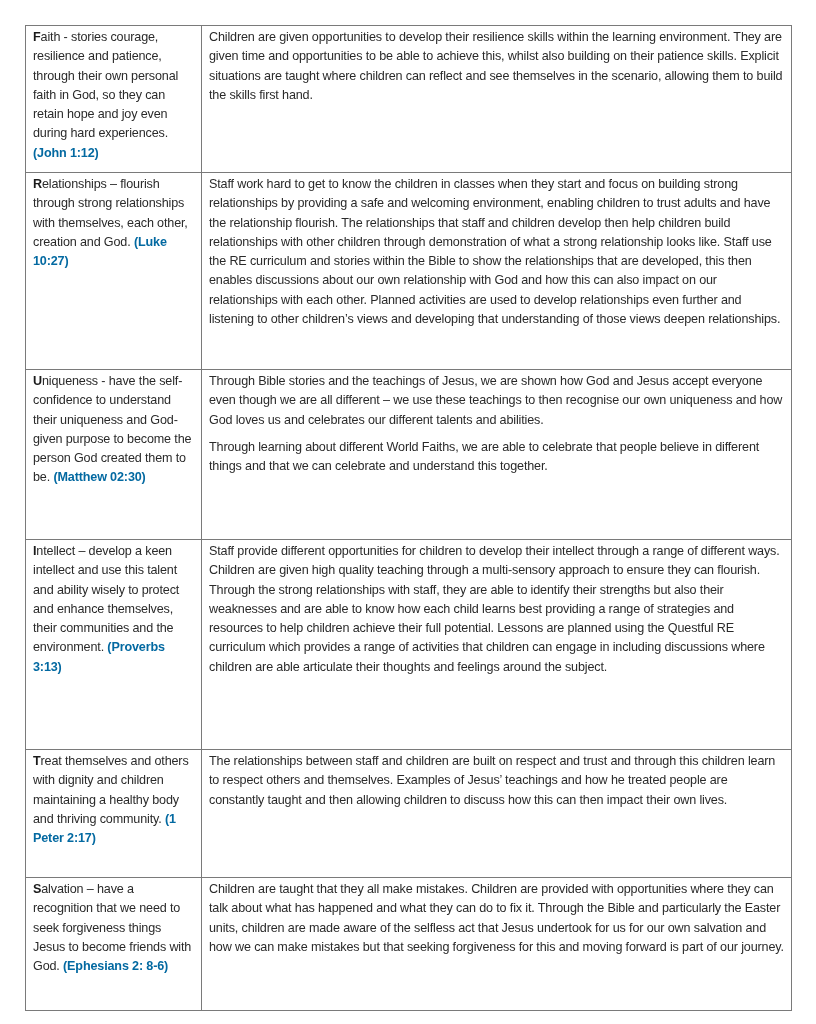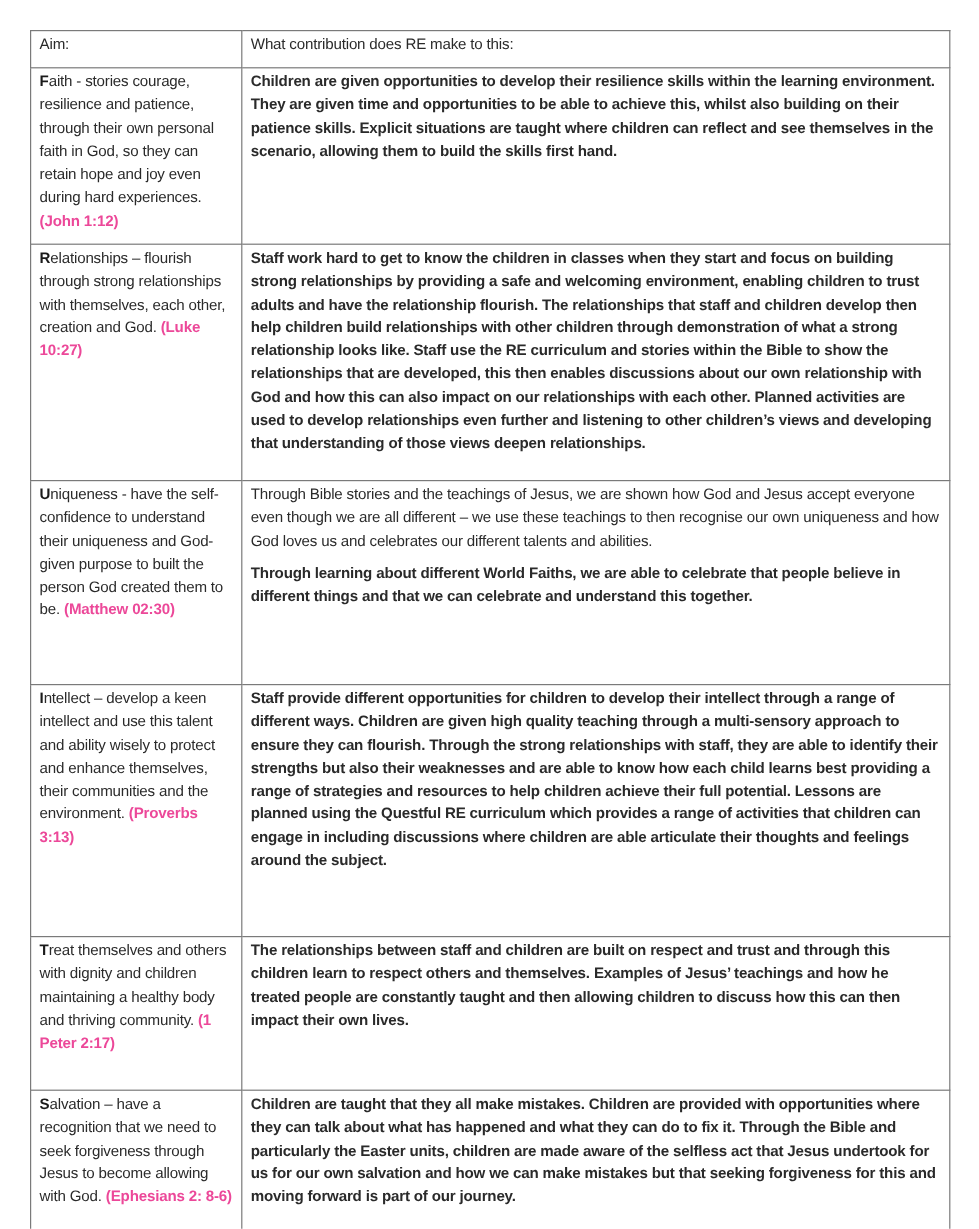--- a/index.html
+++ b/index.html
@@ -6,55 +6,51 @@
   body { width: 816px; height: 1024px; position: relative; overflow: hidden; }
   .tbl {
     position: absolute; left: 25px; top: 25px; width: 766px;
     border-collapse: collapse; table-layout: fixed;
     font-family: "Liberation Sans", sans-serif; font-size: 12.6px; color: #2a2a2a;
     line-height: 19.3px; letter-spacing: -0.15px;
   }
   .tbl td { border: 1.3px solid #7a7a7a; vertical-align: top; padding: 2px 7px 4px 7px; }
   .tbl col.c1 { width: 176px; }
   .tbl col.c2 { width: 590px; }
-  .ref { font-weight: bold; color: #ec4899; margin-top: 25px; }
+  .ref { font-weight: bold; color: #0369a1; margin-top: 25px; }
   .ini { font-weight: bold; color: #1a1a1a; }
   p { margin: 0 0 8px 0; }
-  p:last-child { margin-bottom: 0; font-weight: bold; }
+  p:last-child { margin-bottom: 0; }
 </style>
 </head>
 <body>
 
 <table class="tbl">
   <colgroup>
       <col class="c1">
       <col class="c2">
     </colgroup>
   <tbody>
-      <tr style="height:31px;">
-    <td>Aim:</td>
-    <td>What contribution does RE make to this:</td>
-  </tr>
 
   <tr style="height:147px;">
     <td><span class="ini">F</span><span>aith - stories courage, resilience and patience, through their own personal faith in God, so they can retain hope and joy even during hard experiences. </span><span class="ref">(John 1:12)</span></td>
     <td>
           <p>Children are given opportunities to develop their resilience skills within the learning environment.  They are given time and opportunities to be able to achieve this, whilst also building on their patience skills.  Explicit situations are taught where children can reflect and see themselves in the scenario, allowing them to build the skills first hand.</p>
         </td>
   </tr>
 
   <tr style="height:197px;">
     <td><span class="ini">R</span><span>elationships – flourish through strong relationships with themselves, each other, creation and God. </span><span class="ref">(Luke 10:27)</span></td>
     <td>
           <p>Staff work hard to get to know the children in classes when they start and focus on building strong relationships by providing a safe and welcoming environment, enabling children to trust adults and have the relationship flourish.  The relationships that staff and children develop then help children build relationships with other children through demonstration of what a strong relationship looks like.  Staff use the RE curriculum and stories within the Bible to show the relationships that are developed, this then enables discussions about our own relationship with God and how this can also impact on our relationships with each other.  Planned activities are used to develop relationships even further and listening to other children’s views and developing that understanding of those views deepen relationships.</p>
         </td>
   </tr>
 
   <tr style="height:170px;">
-    <td><span class="ini">U</span><span>niqueness - have the self-confidence to understand their uniqueness and God-given purpose to built the person God created them to be. </span><span class="ref">(Matthew 02:30)</span></td>
+    <td><span class="ini">U</span><span>niqueness - have the self-confidence to understand their uniqueness and God-given purpose to become the person God created them to be. </span><span class="ref">(Matthew 02:30)</span></td>
     <td>
       <p>Through Bible stories and the teachings of Jesus, we are shown how God and Jesus accept everyone even though we are all different – we use these teachings to then recognise our own uniqueness and how God loves us and celebrates our different talents and abilities.</p>
       <p>Through learning about different World Faiths, we are able to celebrate that people believe in different things and that we can celebrate and understand this together.</p>
     </td>
   </tr>
 
   <tr style="height:210px;">
     <td><span class="ini">I</span><span>ntellect – develop a keen intellect and use this talent and ability wisely to protect and enhance themselves, their communities and the environment. </span><span class="ref">(Proverbs 3:13)</span></td>
     <td>
           <p>Staff provide different opportunities for children to develop their intellect through a range of different ways.  Children are given high quality teaching through a multi-sensory approach to ensure they can flourish.  Through the strong relationships with staff, they are able to identify their strengths but also their weaknesses and are able to know how each child learns best providing a range of strategies and resources to help children achieve their full potential.  Lessons are planned using the Questful RE curriculum which provides a range of activities that children can engage in including discussions where children are able articulate their thoughts and feelings around the subject.</p>
@@ -62,19 +58,19 @@
   </tr>
 
   <tr style="height:128px;">
     <td><span class="ini">T</span><span>reat themselves and others with dignity and children maintaining a healthy body and thriving community. </span><span class="ref">(1 Peter 2:17)</span></td>
     <td>
           <p>The relationships between staff and children are built on respect and trust and through this children learn to respect others and themselves.  Examples of Jesus’ teachings and how he treated people are constantly taught and then allowing children to discuss how this can then impact their own lives.</p>
         </td>
   </tr>
 
   <tr style="height:133px;">
-    <td><span class="ini">S</span><span>alvation – have a recognition that we need to seek forgiveness through Jesus to become allowing with God. </span><span class="ref">(Ephesians 2: 8-6)</span></td>
+    <td><span class="ini">S</span><span>alvation – have a recognition that we need to seek forgiveness things Jesus to become friends with God. </span><span class="ref">(Ephesians 2: 8-6)</span></td>
     <td>
           <p>Children are taught that they all make mistakes.  Children are provided with opportunities where they can talk about what has happened and what they can do to fix it.  Through the Bible and particularly the Easter units, children are made aware of the selfless act that Jesus undertook for us for our own salvation and how we can make mistakes but that seeking forgiveness for this and moving forward is part of our journey.</p>
         </td>
   </tr>
 </tbody>
   </table>
 
 </body></html>

